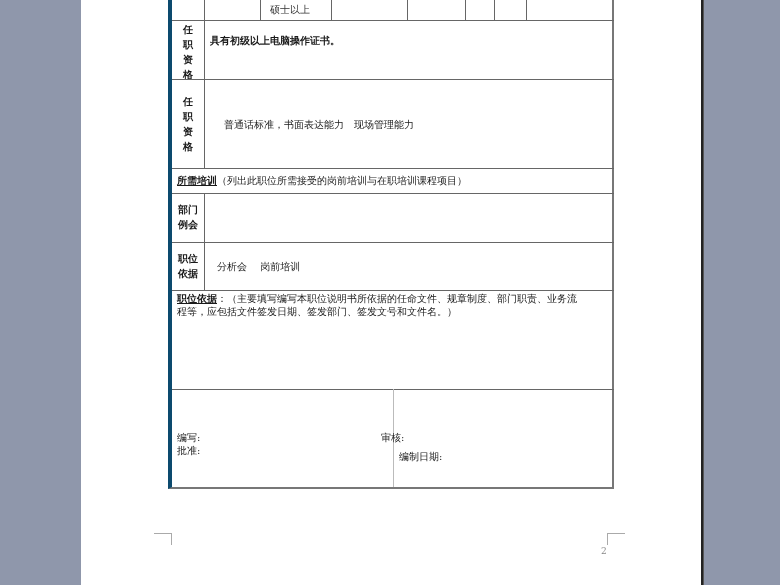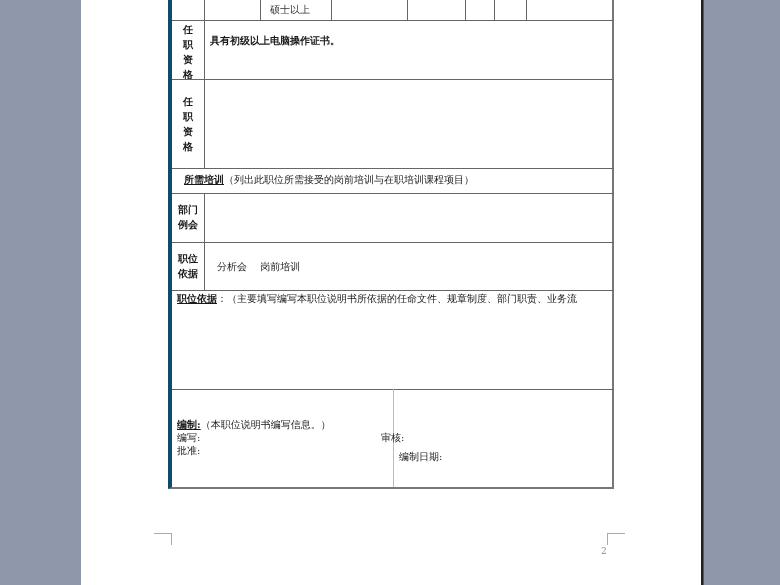--- a/index.html
+++ b/index.html
@@ -46,49 +46,48 @@
 
     <div class="hl" style="left:0; top:20px; width:442px;"></div>
 
     <div class="vlabel" style="left:9px; top:22px;">任职资格</div>
     <div class="txt bold" style="left:38px; top:34px;">具有初级以上电脑操作证书。</div>
 
     <div class="hl" style="left:0; top:79px; width:442px;"></div>
 
     <div class="vl" style="left:32px; top:79px; height:89px;"></div>
     <div class="vlabel" style="left:9px; top:94px;">任职资格</div>
+    <div class="txt" style="left:52px; top:118px;">普通话标准，书面表达能力　现场管理能力</div>
 
     <div class="hl" style="left:0; top:168px; width:442px;"></div>
 
-    <div class="txt" style="left:12px; top:174px;font-family:Liberation Mono, monospace;">
+    <div class="txt" style="left:5px; top:174px;">
       <span class="u">所需培训</span><span>（列出此职位所需接受的岗前培训与在职培训课程项目）</span>
     </div>
 
     <div class="hl" style="left:0; top:193px; width:442px;"></div>
 
     <div class="vl" style="left:32px; top:193px; height:97px;"></div>
     <div class="vlabel" style="left:4px; top:202px; width:24px;">部门例会</div>
 
     <div class="hl" style="left:0; top:242px; width:442px;"></div>
 
     <div class="vlabel" style="left:4px; top:251px; width:24px;">职位依据</div>
     <div class="txt" style="left:45px; top:260px;">分析会　 岗前培训</div>
 
     <div class="hl" style="left:0; top:290px; width:442px;"></div>
 
     <div class="txt" style="left:5px; top:292px;text-align:center;">
       <span class="u">职位依据</span><span>：（主要填写编写本职位说明书所依据的任命文件、规章制度、部门职责、业务流</span>
     </div>
+    <div class="txt" style="left:5px; top:305px;">程等，应包括文件签发日期、签发部门、签发文号和文件名。）</div>
 
     <div class="hl" style="left:0; top:389px; width:442px;"></div>
 
     <div class="vl light" style="left:221px; top:389px; height:98px;"></div>
-    <div class="txt" style="left:5px; top:418px;">
-      <span class="u">编制:</span><span>（本职位说明书编写信息。）</span>
-    </div>
     <div class="txt" style="left:5px; top:431px;">编写:</div>
     <div class="txt" style="left:5px; top:444px;">批准:</div>
     <div class="txt" style="left:209px; top:431px;text-align:center;">审核:</div>
     <div class="txt" style="left:227px; top:444px;margin-top:6px;">编制日期:</div>
   </div>
 
   <svg class="corner" style="left:73px; top:533px;" viewBox="0 0 18 12">
     <path d="M0 0.5 H18 M17.5 0 V12" stroke="#aaa" stroke-width="1" fill="none"></path>
   </svg>
   <svg class="corner" style="left:526px; top:533px;" viewBox="0 0 18 12">

